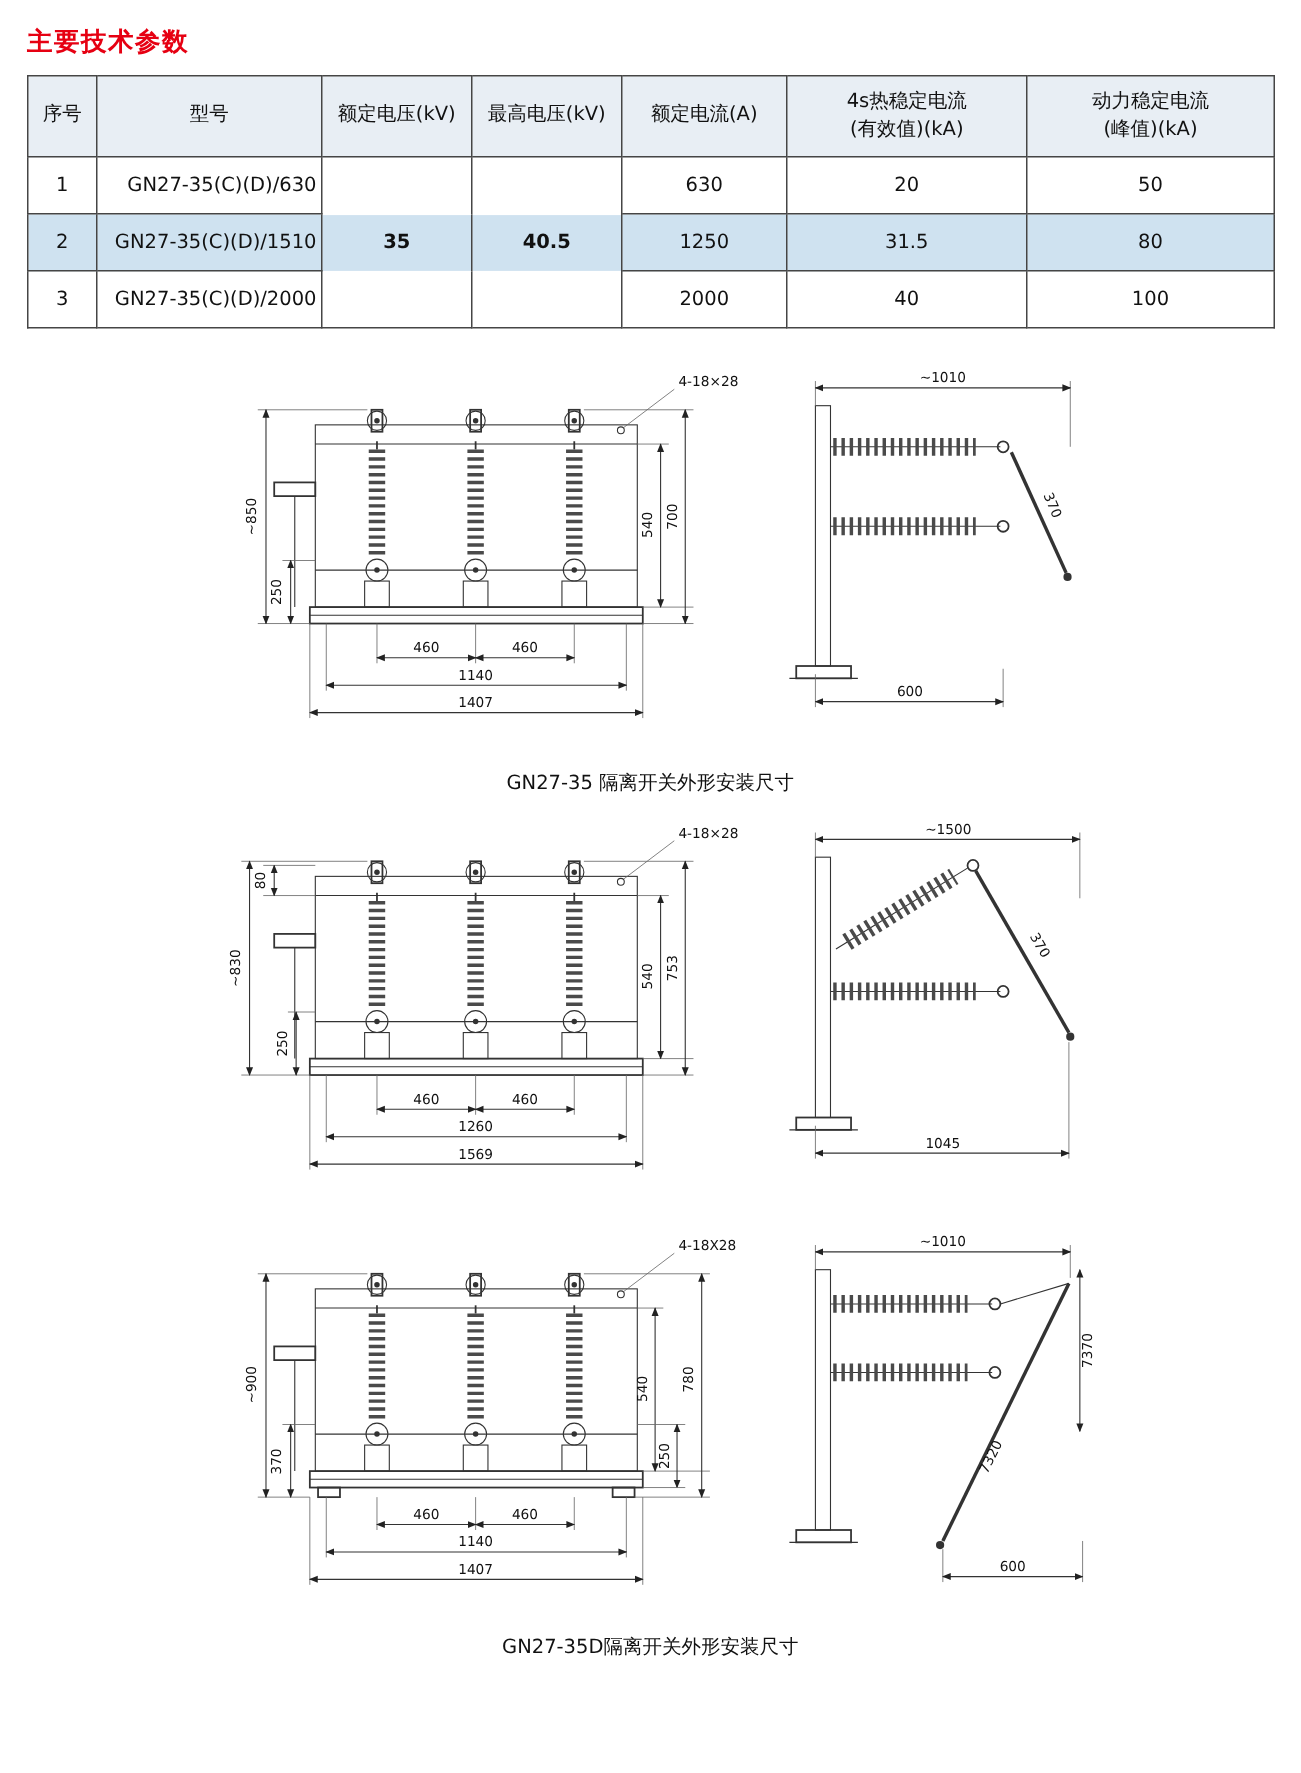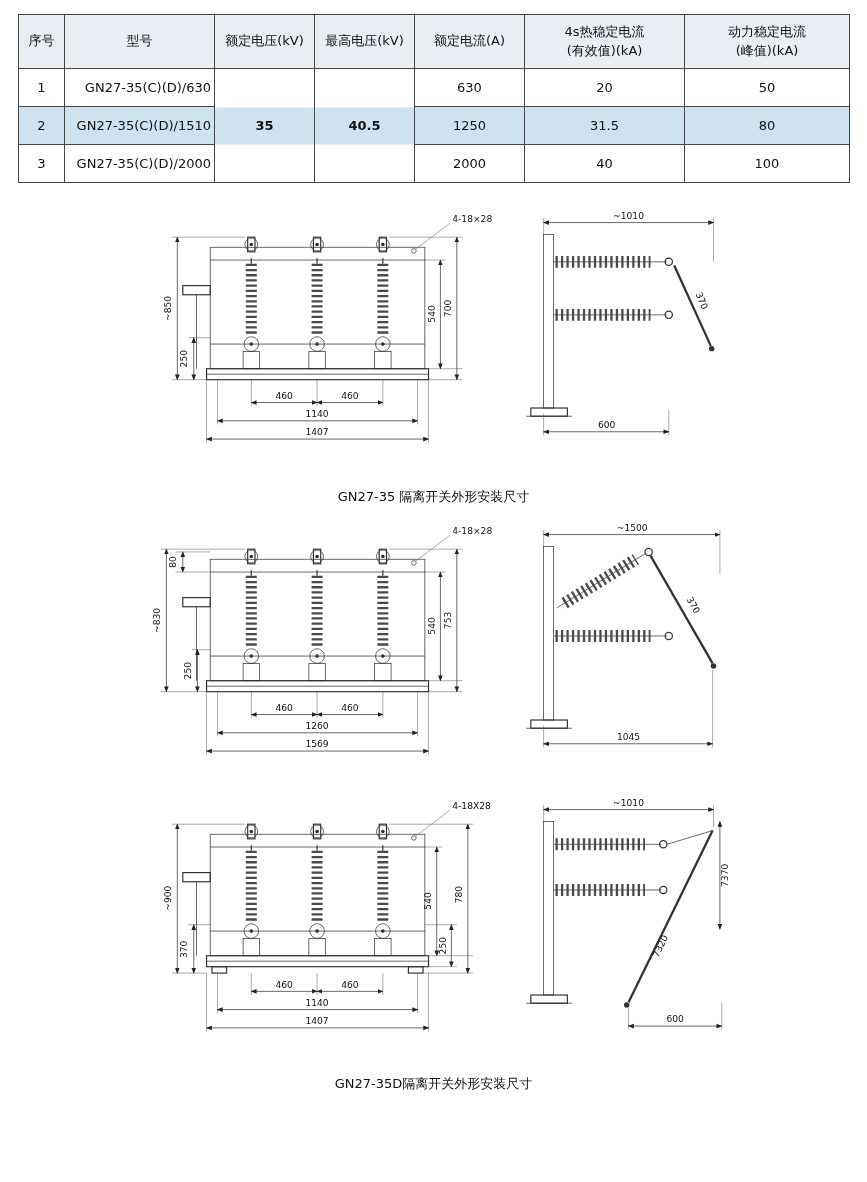--- a/index.html
+++ b/index.html
@@ -41,21 +41,21 @@
   }
   .params td { height:38px; background:#ffffff; }
   .params td.model { text-align:right; padding-left:8px; }
   .params tr.alt td { background:#cfe2f0; }
   .params td.merge {
     background:linear-gradient(to bottom,#ffffff 33.4%,#cfe2f0 33.4%,#cfe2f0 66.7%,#ffffff 66.7%);
     font-weight:bold;
   }
   figure.fig { margin:0 0 6px 0; text-align:center; }
   .fig-svg { width:612px; height:265px; }
-  .figcap { font-size:13px; color:#111; margin:12px 0 13px 0; }
+  .figcap { font-size:13px; color:#111; margin:1px 0 13px 0; }
   
   .thin  { fill:none; stroke:#333; stroke-width:0.8; }
   .ln    { fill:none; stroke:#333; stroke-width:1.3; }
   .dot   { fill:#333; stroke:none; }
   .ins   { stroke:#4a4a4a; stroke-width:13; stroke-dasharray:2.5 3.5; fill:none; }
   .insv  { stroke:#4a4a4a; stroke-width:12; stroke-dasharray:2.5 3.2; fill:none; }
   .lever { stroke:#333; stroke-width:2.5; fill:none; }
   .dim   { stroke:#333; stroke-width:0.8; fill:none; marker-start:url(#ar); marker-end:url(#ar); }
   .ext   { stroke:#666; stroke-width:0.6; fill:none; }
   .dtx   { font-size:10px; fill:#111; font-family:"DejaVu Sans",sans-serif; }
@@ -66,20 +66,21 @@
 <svg width="0" height="0" style="position:absolute" aria-hidden="true">
   <defs>
     <marker id="ar" viewBox="0 0 10 10" refX="9" refY="5" markerWidth="8" markerHeight="8" orient="auto-start-reverse">
       <path d="M0,1 L10,5 L0,9 z" fill="#222"></path>
     </marker>
   </defs>
 </svg>
 
 <div class="page">
 
+  <h2 class="sec">主要技术参数</h2>
 
   <table class="params">
     <colgroup>
       <col style="width:46px">
         <col style="width:150px">
         <col style="width:100px">
         <col style="width:100px">
       <col style="width:110px">
         <col style="width:160px">
         <col style="width:165px">

